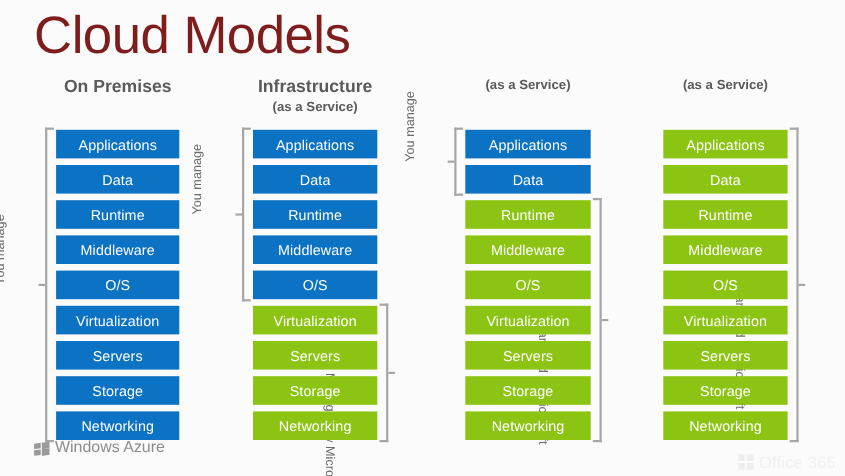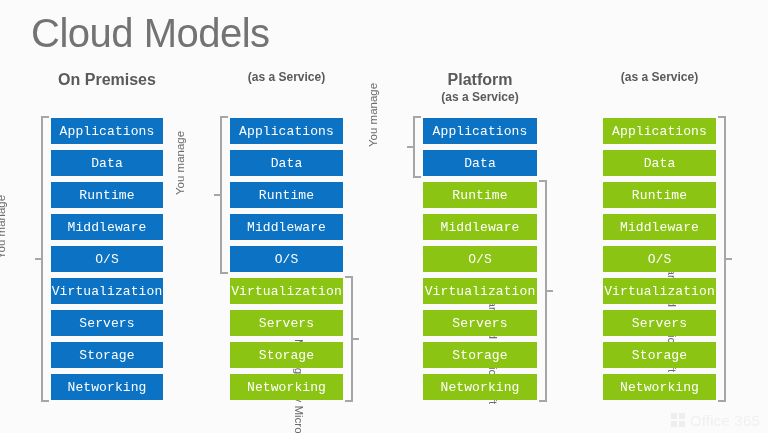--- a/index.html
+++ b/index.html
@@ -10,36 +10,36 @@
     font-family:"Liberation Sans","DejaVu Sans",sans-serif;
     overflow:hidden;
     position:relative;
     color:#595959;
     -webkit-font-smoothing:antialiased;
   }
   #stage{position:absolute;left:0;top:0;width:768px;height:433px;}
 
   .page-title{
     position:absolute;left:31px;top:8px;
-    font-size:40px;line-height:50px;
-    color:#737373;font-weight:400;letter-spacing:-0.5px;
+    font-size:48px;line-height:50px;
+    color:#7f1d1d;font-weight:400;letter-spacing:-0.5px;
     white-space:nowrap;
   }
 
   
   .col{position:absolute;top:70px;}
   .col-head{
     text-align:center;width:100%;
     color:#5a5a5a;
     font-weight:bold;
   }
   .col-title{font-size:16px;line-height:20px;white-space:nowrap;}
   .col-sub{font-size:12px;line-height:15px;white-space:nowrap;}
 
-  .stack{position:absolute;top:48px;left:0;width:100%;font-family:Liberation Mono, monospace;}
+  .stack{position:absolute;top:48px;left:0;width:100%;}
   .bar{
     height:26px;margin-bottom:6px;
     display:flex;align-items:center;justify-content:center;
     color:#ffffff;font-size:13px;line-height:13px;
     letter-spacing:0.1px;white-space:nowrap;
   }
   .bar.blue{background:#0b72c4;}
   .bar.green{background:#8cc413;}
 
   
@@ -137,20 +137,21 @@
       <div class="blabel up" style="left: 212px; top: 195px; transform-origin: left center; transform: translate(-50%, -50%) rotate(-90deg);">You manage</div>
       <div class="bracket right" style="top: 276px; height: 126px; left: 344px;">
         <span class="bline"></span>
         <span class="cap top"></span>
         <span class="cap bot"></span>
         <span class="nub"></span>
       </div>
       <div class="blabel down" style="left: 356px; top: 339px; transform-origin: left center; transform: translate(-50%, -50%) rotate(90deg);">Managed by Microsoft</div>
       <div class="col" style="left: 230px; width: 113px; top: 70px;">
         <div class="col-head">
+          <div class="col-title">Infrastructure</div>
           <div class="col-sub">(as a Service)</div>
         </div>
         <div class="stack" style="top: 48px;">
           <div class="bar blue">Applications</div>
           <div class="bar blue">Data</div>
           <div class="bar blue">Runtime</div>
           <div class="bar blue">Middleware</div>
           <div class="bar blue">O/S</div>
           <div class="bar green">Virtualization</div>
           <div class="bar green">Servers</div>
@@ -167,21 +168,20 @@
       <div class="blabel up" style="left: 405px; top: 147px; transform-origin: left center; transform: translate(-50%, -50%) rotate(-90deg);">You manage</div>
       <div class="bracket right" style="top: 180px; height: 222px; left: 538px;">
         <span class="bline"></span>
         <span class="cap top"></span>
         <span class="cap bot"></span>
         <span class="nub"></span>
       </div>
       <div class="blabel down" style="left: 550px; top: 291px; transform-origin: left center; transform: translate(-50%, -50%) rotate(90deg);">Managed by Microsoft</div>
       <div class="col" style="left: 423px; width: 114px; top: 70px;">
         <div class="col-head">
-          <div class="col-title">Platform</div>
           <div class="col-sub">(as a Service)</div>
         </div>
         <div class="stack" style="top: 48px;">
           <div class="bar blue">Applications</div>
           <div class="bar blue">Data</div>
           <div class="bar green">Runtime</div>
           <div class="bar green">Middleware</div>
           <div class="bar green">O/S</div>
           <div class="bar green">Virtualization</div>
           <div class="bar green">Servers</div>
@@ -207,20 +207,29 @@
           <div class="bar green">Middleware</div>
           <div class="bar green">O/S</div>
           <div class="bar green">Virtualization</div>
           <div class="bar green">Servers</div>
           <div class="bar green">Storage</div>
           <div class="bar green">Networking</div>
         </div>
       </div>
     </div>
 
+  <div class="azure-logo">
+    <span class="azure-flag">
+      <i></i>
+        <i></i>
+        <i></i>
+        <i></i>
+    </span>
+    <span class="azure-text">Windows Azure</span>
+  </div>
 
   <div class="watermark">
     <span class="wm-grid">
       <i></i>
         <i></i>
         <i></i>
         <i></i>
     </span>
     <span class="wm-text">Office 365</span>
   </div>

